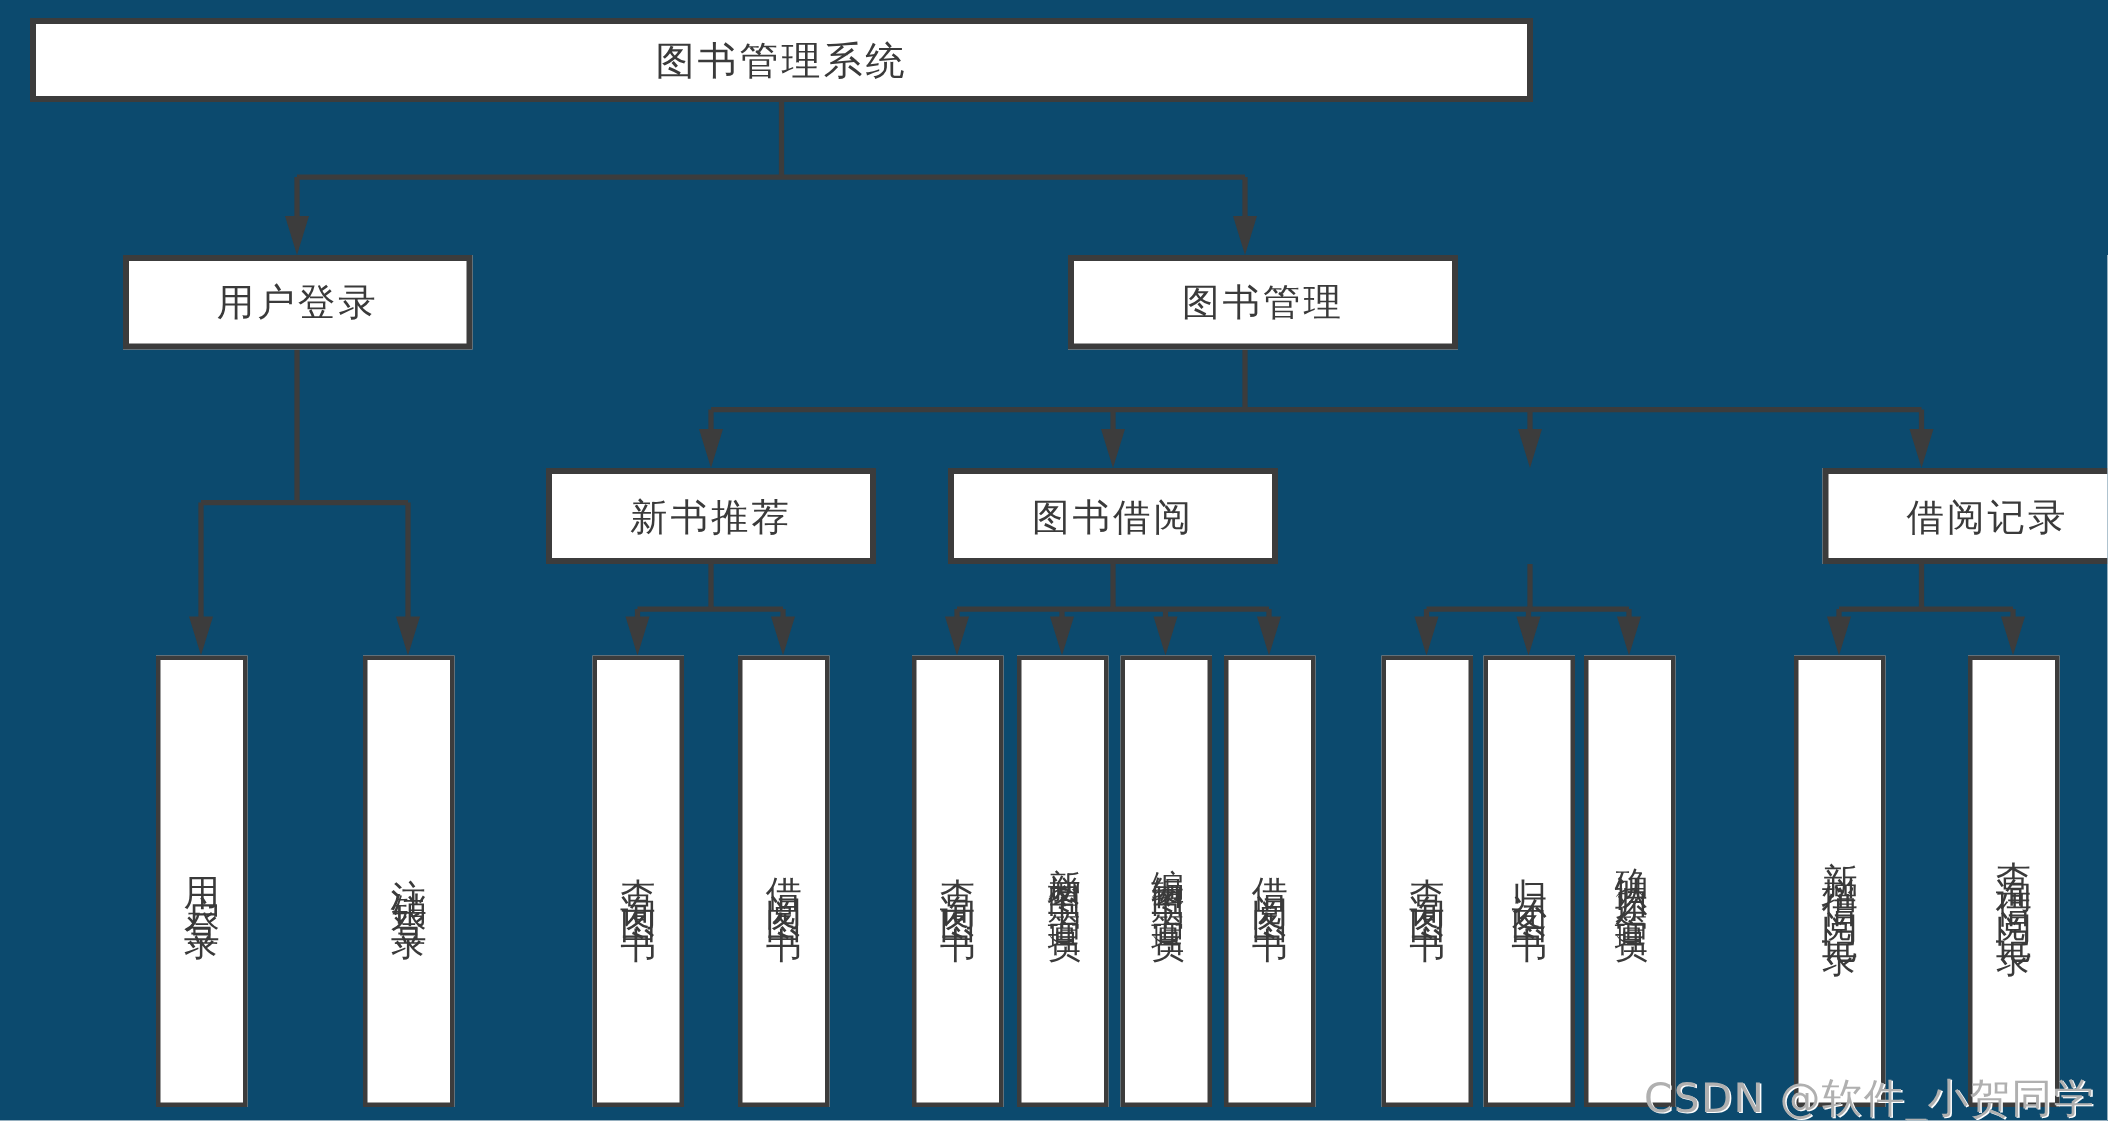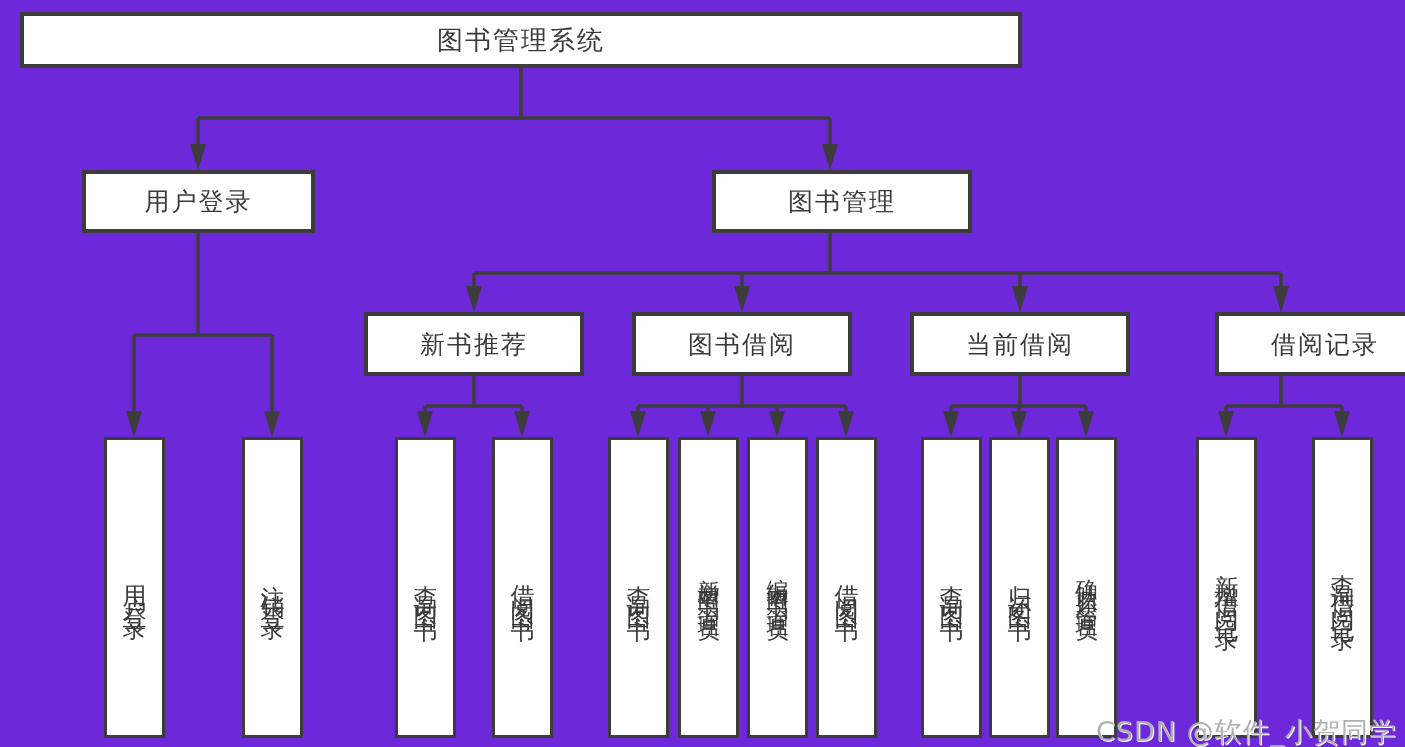--- a/index.html
+++ b/index.html
@@ -4,21 +4,21 @@
 <style>
   html, body {
     margin: 0;
     padding: 0;
     background: #ffffff;
   }
   #stage {
     position: relative;
     width: 1405px;
     height: 747px;
-    background: #6d28d9;
+    background: #0c4a6e;
     overflow: hidden;
     font-family: "DejaVu Sans", sans-serif;
   }
   #connectors {
     position: absolute;
     left: 0;
     top: 0;
     width: 1405px;
     height: 747px;
     pointer-events: none;
@@ -154,21 +154,20 @@
     </g>
   </svg>
 
   <div class="node node--root">图书管理系统</div>
 
   <div class="node node--l1 node--l1a">用户登录</div>
   <div class="node node--l1 node--l1b">图书管理</div>
 
   <div class="node node--l2 node--l2b">图书借阅</div>
   <div class="node node--l2 node--l2a">新书推荐</div>
-  <div class="node node--l2 node--l2c">当前借阅</div>
   <div class="node node--l2 node--l2d">借阅记录</div>
 
   <div class="leaf lf1">
     <span>用户登录</span>
   </div>
   <div class="leaf lf2">
     <span>注销登录</span>
   </div>
 
   <div class="leaf lf3">

